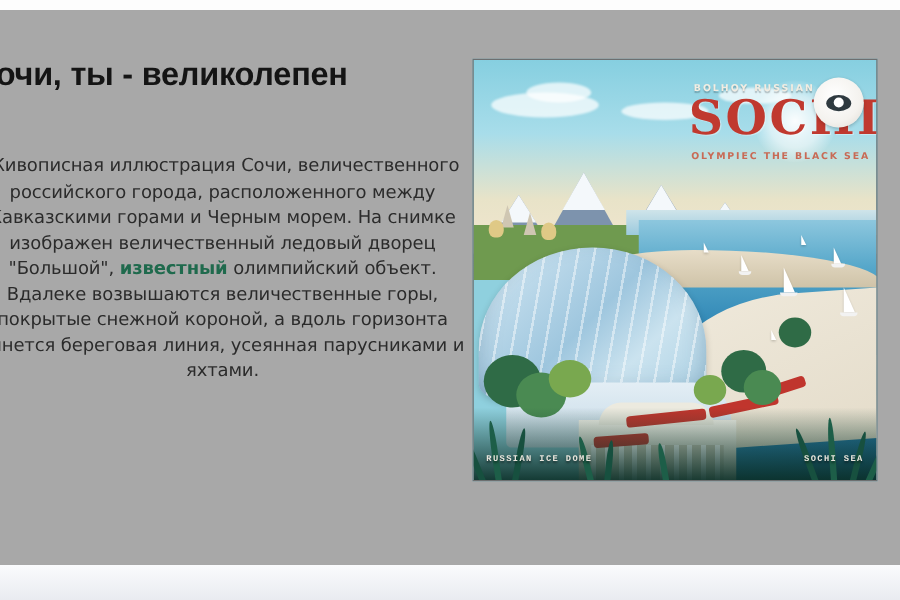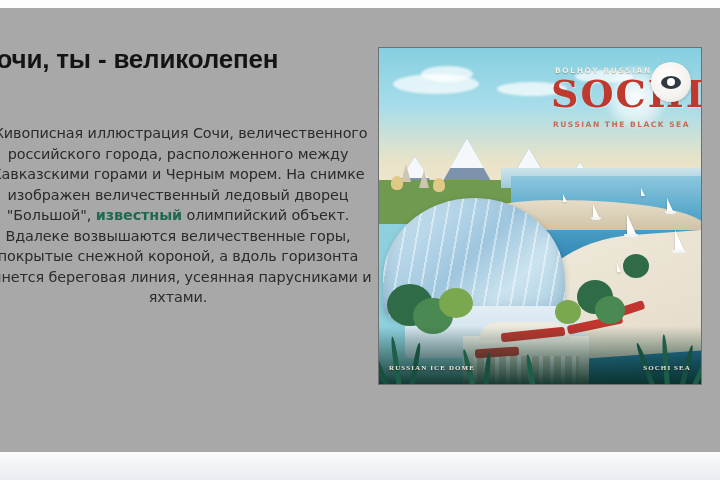--- a/index.html
+++ b/index.html
@@ -263,21 +263,21 @@
     background:#2f3a40;
     display:flex; align-items:center; justify-content:center;
   }
   .badge .eye-inner {
     width:8px; height:8px; border-radius:50%;
     background:#ffffff;
   }
 
   .cap {
     position:absolute;
-    font-family:Liberation Serif, serif;
+    font-family:Liberation Mono, monospace;
     font-size:7px; font-weight:bold; letter-spacing:1.1px;
     color:#e9e6dd;
     text-shadow:0 1px 2px rgba(0,0,0,.55);
     white-space:nowrap;
     margin-top:16px;
   }
   .cap-left { left:10px; bottom:12px; }
   .cap-right { right:10px; bottom:12px; }
 </style>
 </head>
@@ -379,21 +379,21 @@
       <div class="frond l" style="left:92px; transform:rotate(-14deg); height:40px"></div>
       <div class="frond" style="left:104px;transform:rotate(6deg); height:36px"></div>
       <div class="frond l" style="left:152px;transform:rotate(-10deg); height:34px"></div>
       <div class="frond" style="left:272px;transform:rotate(-20deg); height:48px"></div>
       <div class="frond l" style="left:286px;transform:rotate(-4deg); height:54px"></div>
       <div class="frond" style="left:300px;transform:rotate(14deg); height:44px"></div>
       <div class="frond l" style="left:312px;transform:rotate(24deg); height:38px"></div>
 
       <div class="kicker">BOLHOY RUSSIAN CIT</div>
       <div class="sochi">SOCHI</div>
-      <div class="subline">RUSSIAN THE BLACK SEA</div>
+      <div class="subline">OLYMPIEC THE BLACK SEA</div>
 
       <div class="badge">
         <div class="eye-outer">
           <div class="eye-inner"></div>
         </div>
       </div>
 
       <div class="cap cap-left">RUSSIAN ICE DOME</div>
       <div class="cap cap-right">SOCHI SEA</div>
     </div>

